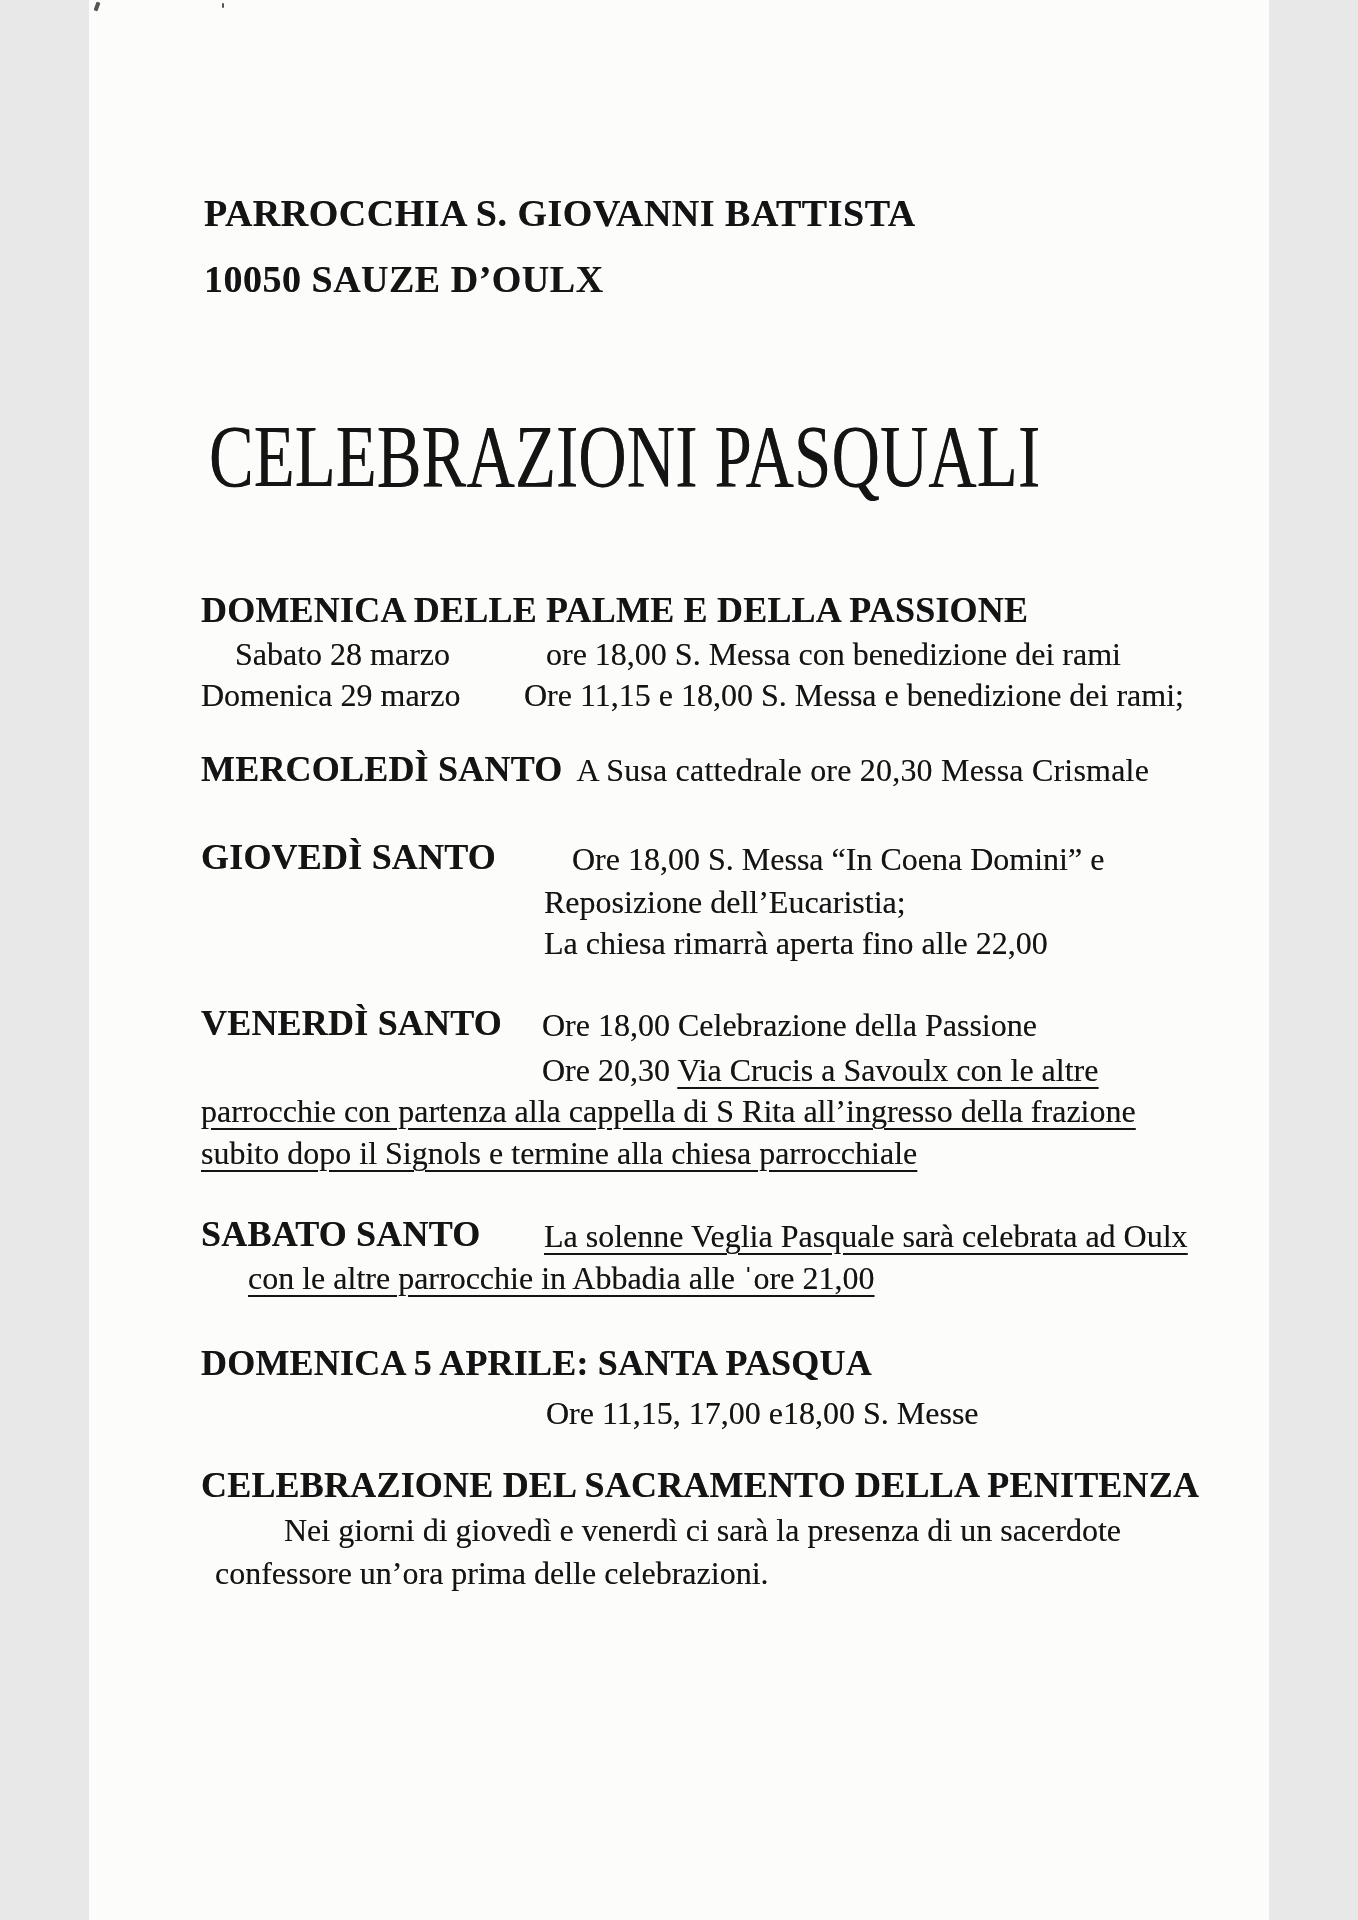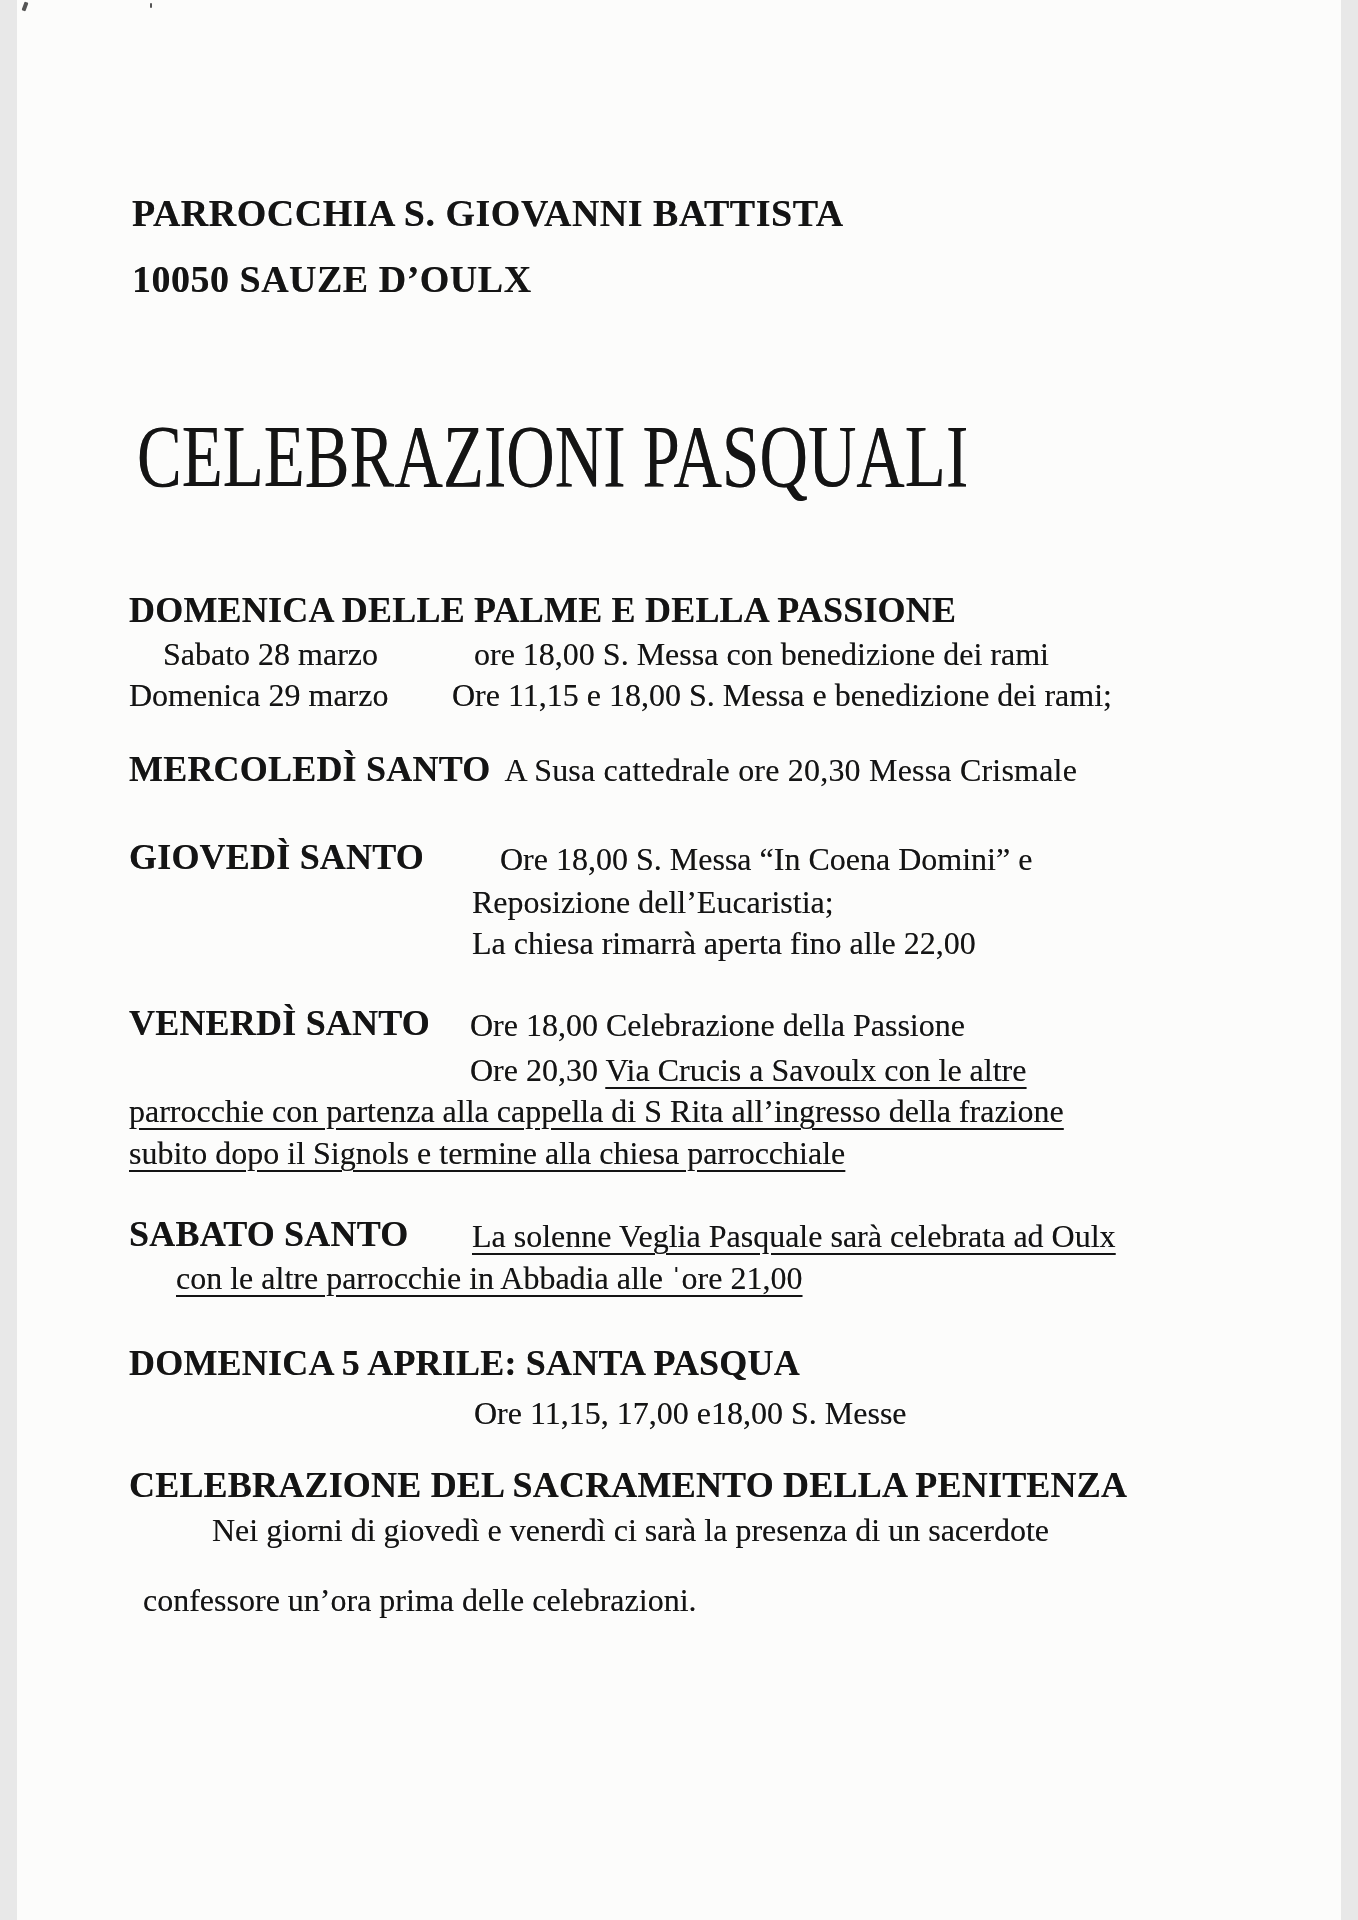--- a/index.html
+++ b/index.html
@@ -1,19 +1,19 @@
 <!DOCTYPE html>
 <html><head>
 <meta charset="utf-8">
 <style>
   html,body { margin:0; padding:0; }
   body { background:#e8e8e8; }
   .page {
     position:relative;
-    width:1324px; height:1920px;
+    width:1180px; height:1920px;
     margin:0 auto;
     background:#fcfcfb;
     overflow:hidden;
     font-family:"Liberation Serif", "DejaVu Serif", serif;
     color:#141414;
     text-shadow:0 0 0.5px rgba(20,20,20,0.55);
   }
   .line { position:absolute; white-space:nowrap; line-height:1.08; }
   .h1   { font-size:38px; font-weight:bold; letter-spacing:0.5px; }
   .title-wrap { font-size:88px; font-weight:normal;margin-top:11px; }
@@ -66,15 +66,15 @@
 
   <div class="line bh" style="left:112px; top:1215px;">SABATO SANTO</div>
   <div class="line body u" style="left:455px; top:1219px;">La solenne Veglia Pasquale sarà celebrata ad Oulx</div>
   <div class="line body u" style="left:112px; top:1261px;margin-left:47px;">con le altre parrocchie in Abbadia alle ˈore 21,00</div>
 
   <div class="line bh" style="left:112px; top:1344px;">DOMENICA 5 APRILE: SANTA PASQUA</div>
   <div class="line body" style="left:457px; top:1388px;margin-top:8px;">Ore 11,15, 17,00 e18,00 S. Messe</div>
 
   <div class="line bh" style="left:112px; top:1466px;">CELEBRAZIONE DEL SACRAMENTO DELLA PENITENZA</div>
   <div class="line body" style="left:195px; top:1513px;">Nei giorni di giovedì e venerdì ci sarà la presenza di un sacerdote</div>
-  <div class="line body" style="left:126px; top:1556px;margin-top:27px;">confessore un’ora prima delle celebrazioni.</div>
+  <div class="line body" style="left:126px; top:1556px;">confessore un’ora prima delle celebrazioni.</div>
 
 </div>
 
 </body></html>

